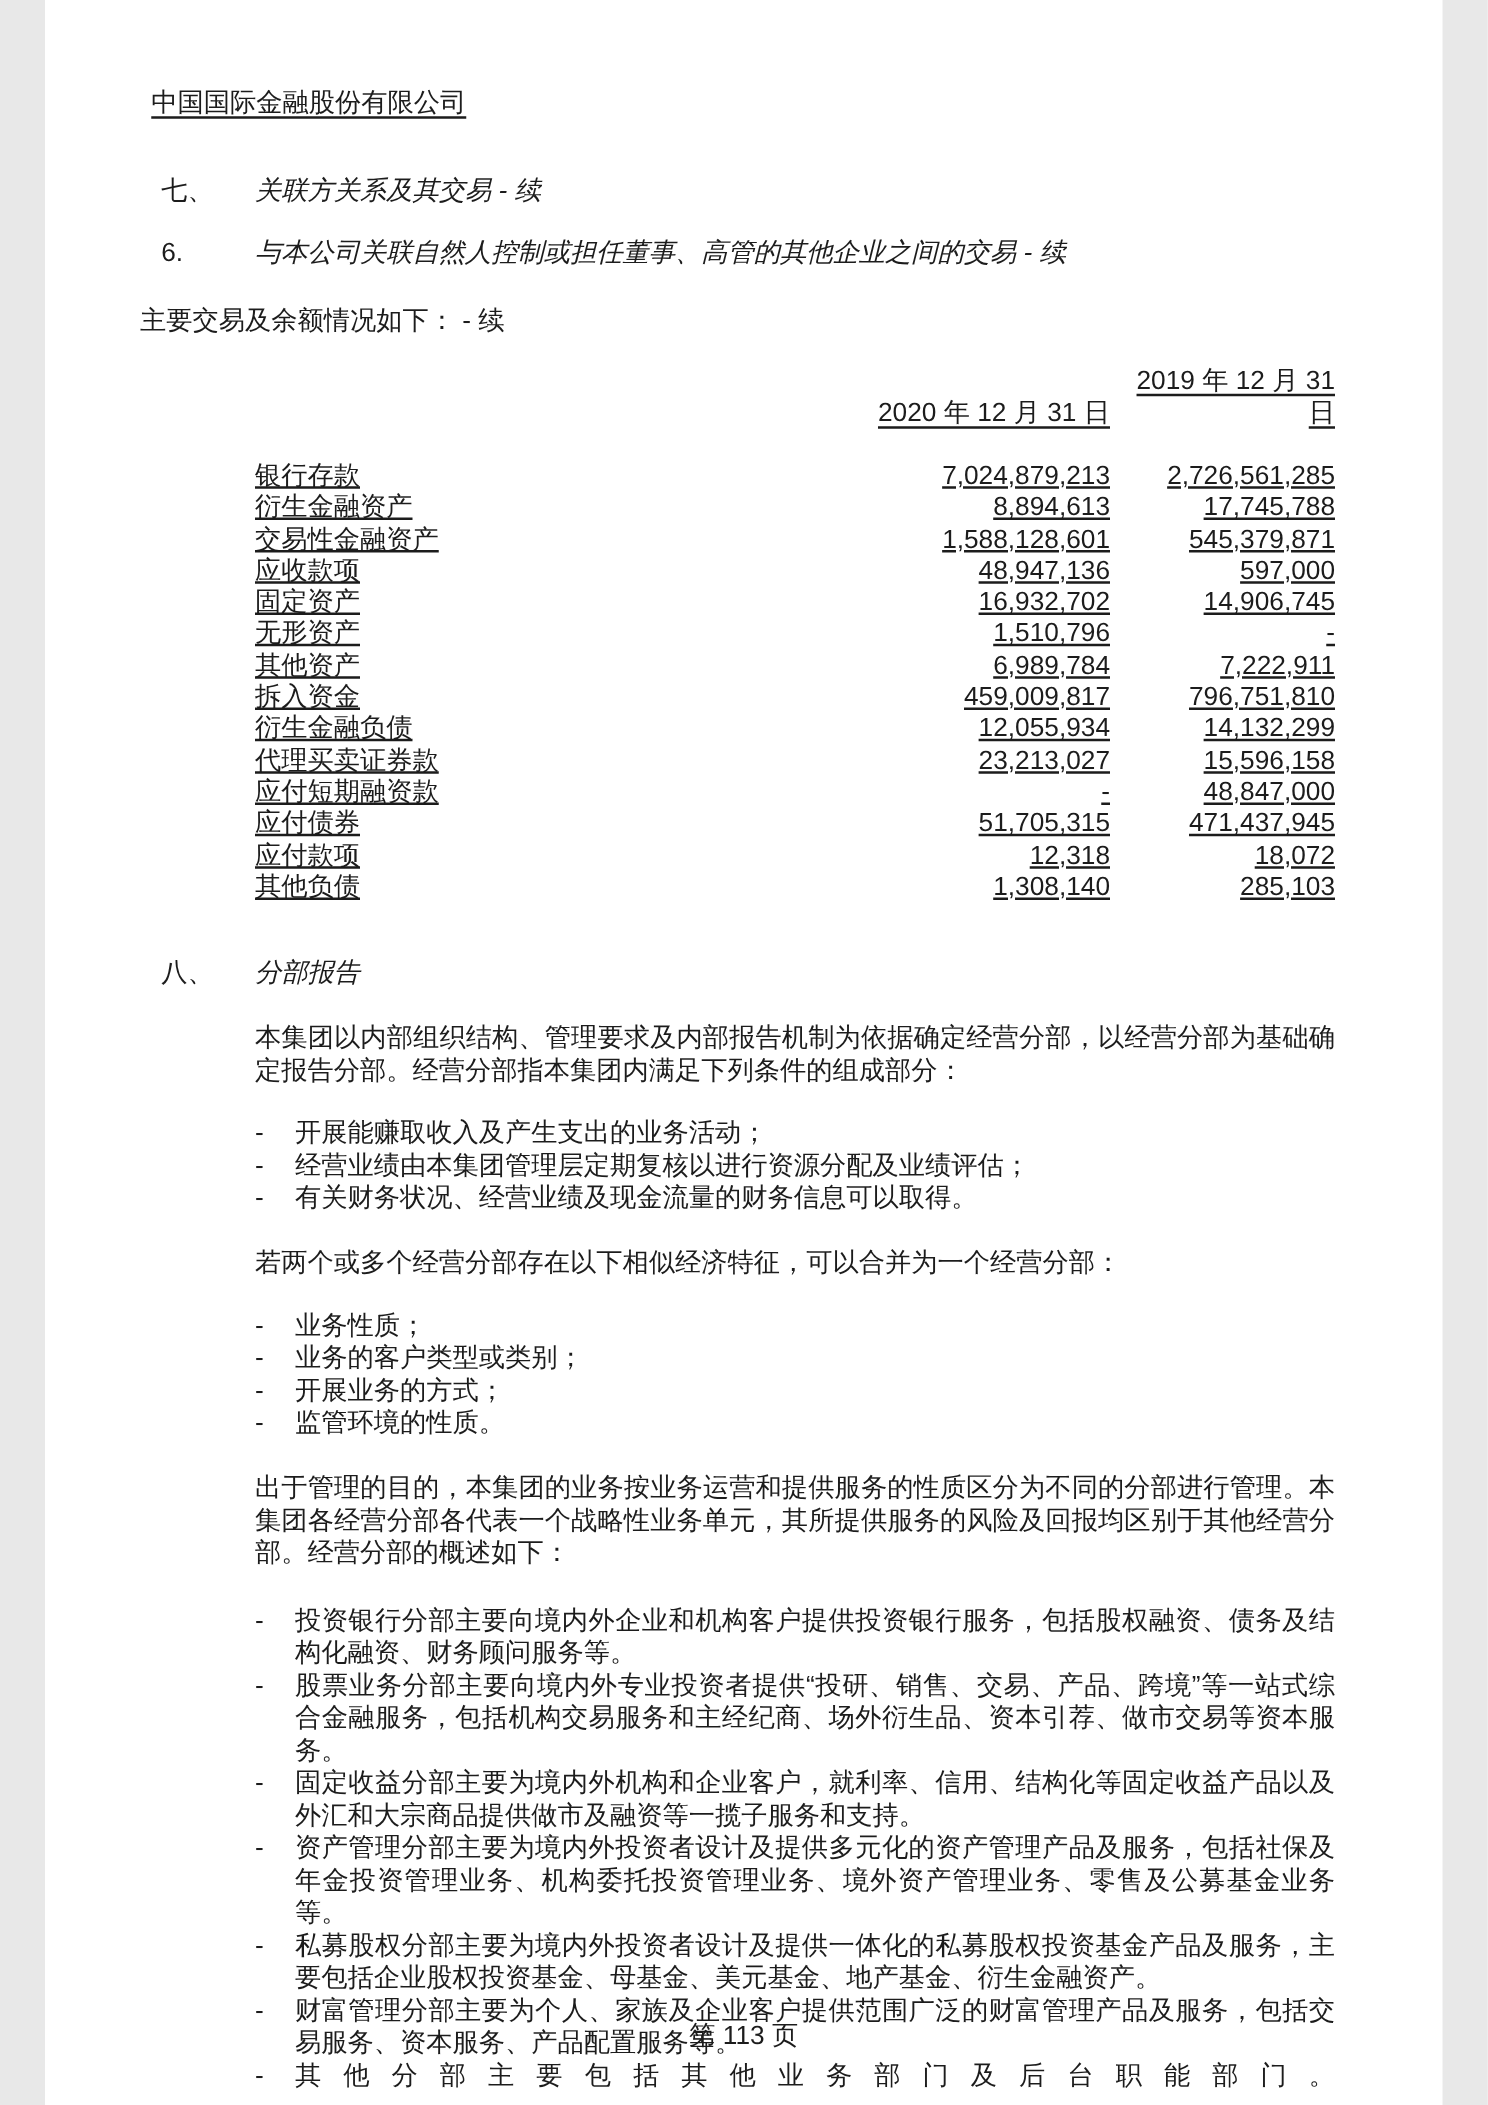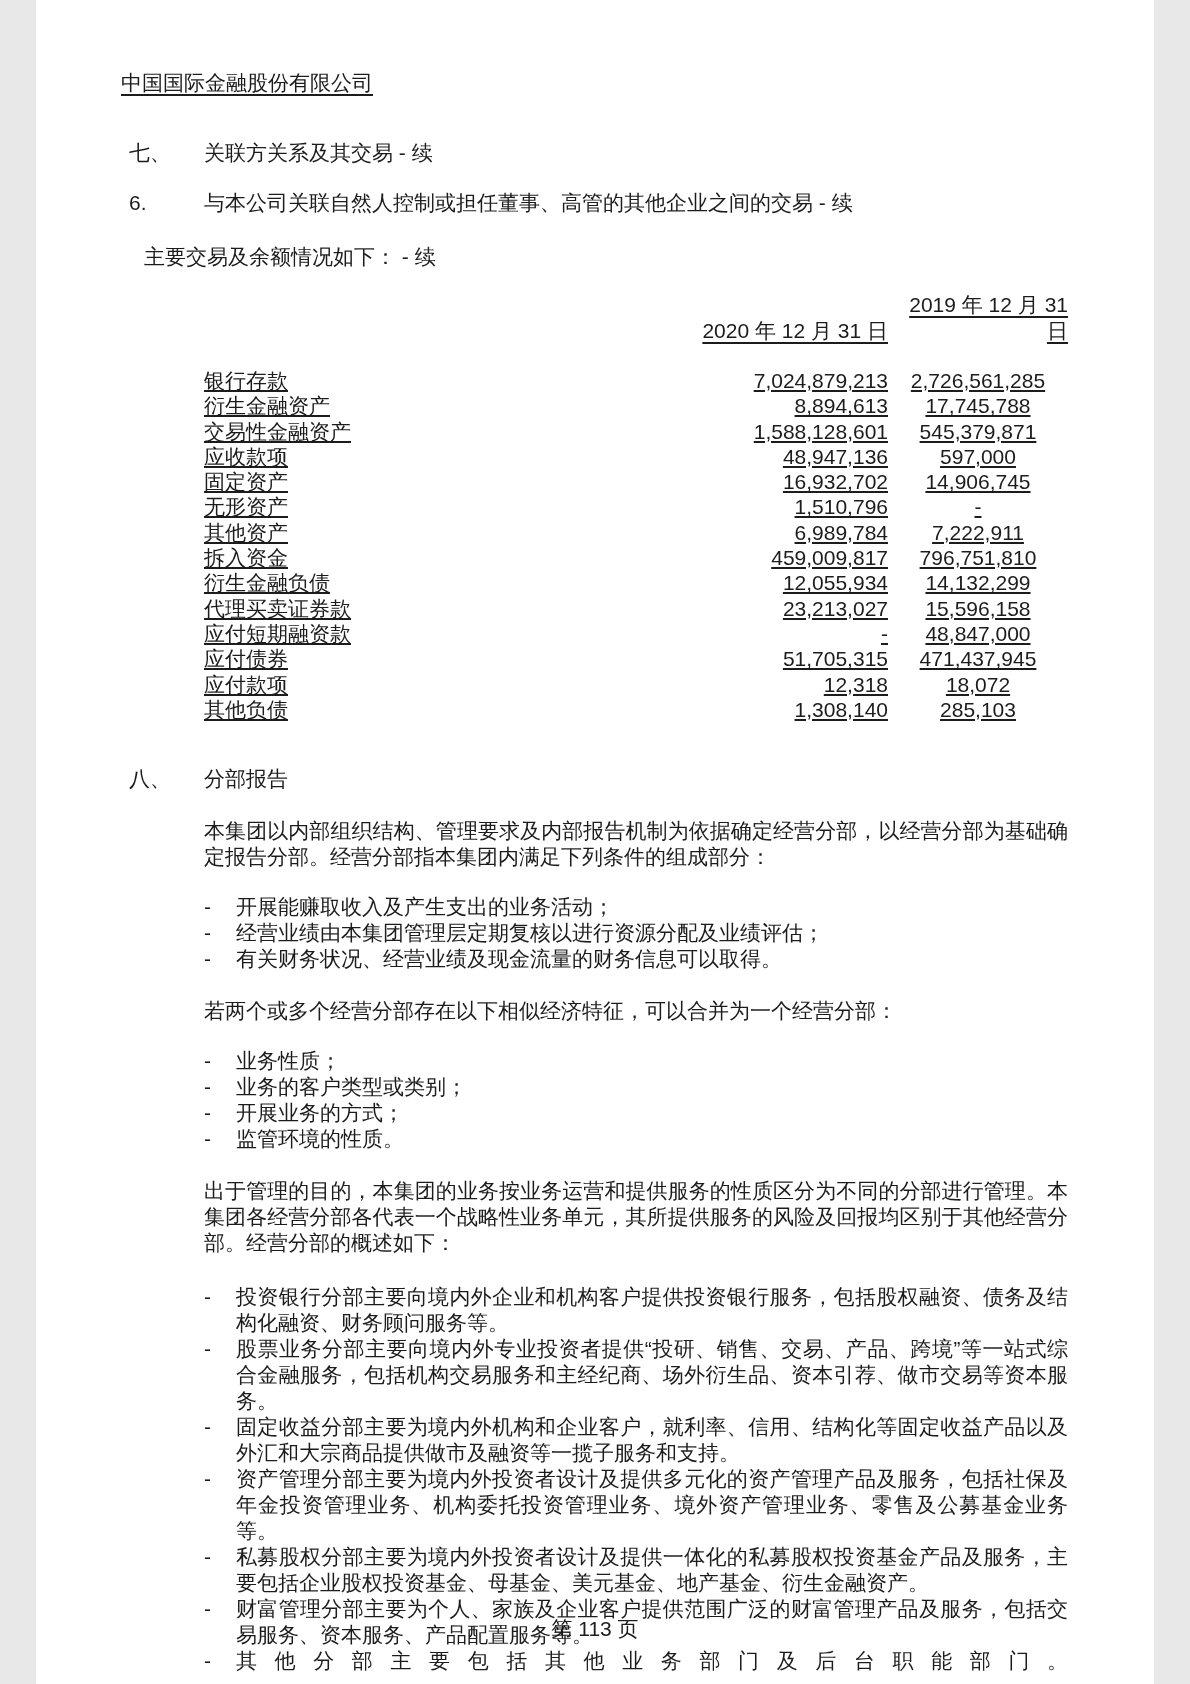--- a/index.html
+++ b/index.html
@@ -15,41 +15,41 @@
     overflow:hidden;
   }
   .company {
     margin:70px 0 0 85px;
     display:inline-block;
     text-decoration:underline;
     text-underline-offset:4px;
   }
   .hrow { display:flex; margin-left:93px; }
   .hrow .num { width:75px; flex:0 0 75px; }
-  .hrow .htext { flex:1; padding-right:70px; }
+  .hrow .htext { flex:1; padding-right:70px;font-style:italic; }
   .sec7-title { margin-top:44px; }
   .sec6-title { margin-top:24px; }
-  .intro { margin:28px 0 0 108px; width:864px; }
+  .intro { margin:28px 0 0 76px; width:864px; }
 
   .thead {
     display:flex; justify-content:flex-end;
     margin:22px 0 0 168px; width:864px;
     line-height:26px;
     align-items:flex-end;
   }
   .thead .th { text-align:right; }
   .thead .th.c1 { width:230px; }
   .thead .th.c2 { width:180px; }
   .thead .th span { text-decoration:underline; text-underline-offset:4px; }
 
   .table { margin:24px 0 0 168px; width:864px;text-decoration:underline; }
   .trow { display:flex; line-height:25.3px; }
   .trow .tlabel { flex:1; }
   .trow .tv1 { width:230px; flex:0 0 230px; text-align:right; }
-  .trow .tv2 { width:180px; flex:0 0 180px; text-align:center; }
+  .trow .tv2 { width:180px; flex:0 0 180px; text-align:right; }
 
   .sec8-title { margin-top:44px; }
   .para { margin:26px 0 0 168px; width:864px; text-align:justify; }
   .blist { margin:24px 0 0 168px; width:864px; }
   .bitem { display:flex; }
   .bitem .dash { width:32px; flex:0 0 32px; }
   .bitem .btext { flex:1; text-align:justify; }
   .bitem .btext.spread { text-align-last:justify; }
 
   .footer {

